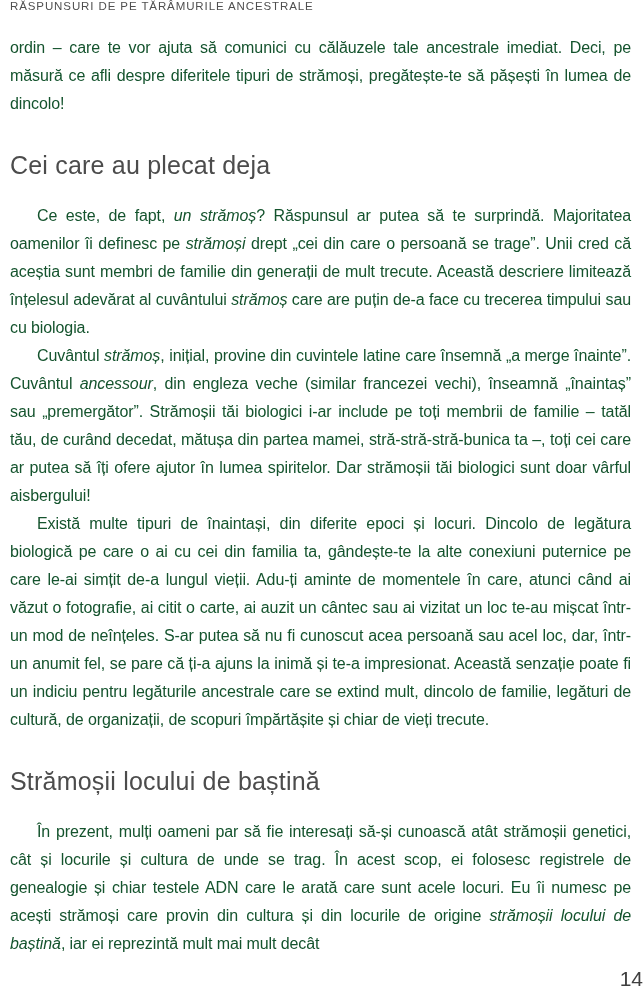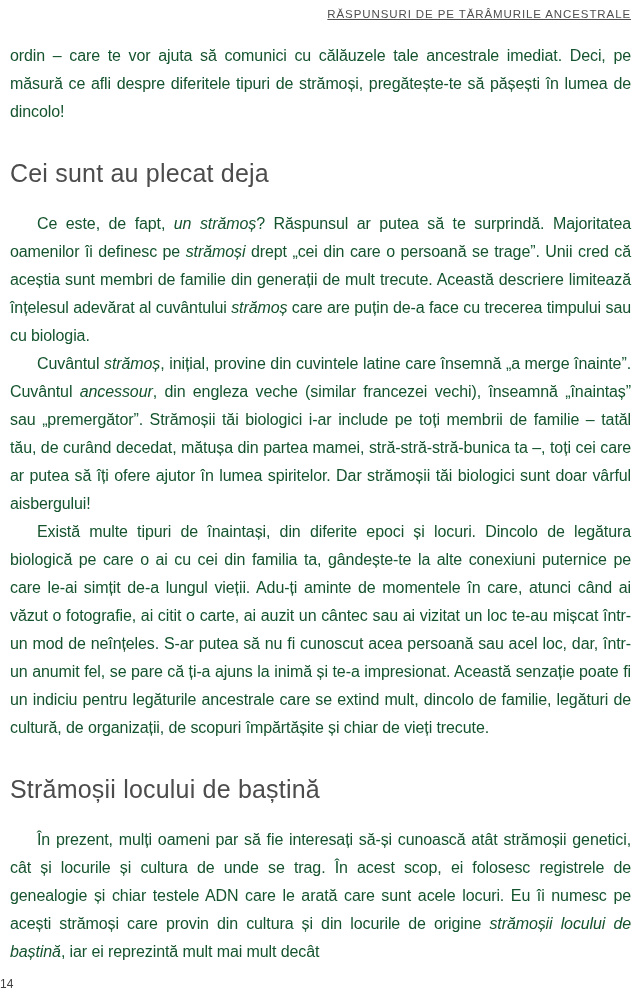--- a/index.html
+++ b/index.html
@@ -13,27 +13,26 @@
     height: 1000px;
     margin: 0 auto;
     background: #ffffff;
     box-sizing: border-box;
     padding: 0 12px 0 10px;
     overflow: hidden;
     font-family: "Liberation Sans", sans-serif;
     color: #474747;
   }
   .running-head {
-    padding-top: 8px;
-    text-align: right;
+    padding-top: 0;
+    text-align: left;
     font-size: 11.5px;
     letter-spacing: 0.9px;
     color: #4f4f4f;
     white-space: nowrap;
-    text-decoration: underline;
   }
   .page-body {
     margin-top: 22px;
   }
   .body-par {
     margin: 0;
     font-size: 16px;
     line-height: 28px;
     letter-spacing: -0.1px;
     text-align: justify;
@@ -51,40 +50,40 @@
     font-weight: normal;
     line-height: 32px;
     letter-spacing: 0.2px;
     color: #4c4c4c;
   }
   .page-number {
     position: absolute;
     left: 0;
     right: 0;
     bottom: 9px;
-    text-align: left;
-    font-size: 12px;
+    text-align: right;
+    font-size: 21px;
     color: #3f3f3f;
   }
 </style>
 </head>
 <body>
 
 <div class="page">
 
   <header>
     <div class="running-head">RĂSPUNSURI DE PE TĂRÂMURILE ANCESTRALE</div>
   </header>
 
   <main class="page-body">
 
     <p class="body-par no-indent"><span>ordin – care te vor ajuta să comunici cu călăuzele tale ancestrale imediat. Deci, pe măsură ce afli despre diferitele tipuri de strămoși, pregătește-te să pășești în lumea de dincolo!</span></p>
 
     <section>
-      <h2 class="section-heading">Cei sunt au plecat deja</h2>
+      <h2 class="section-heading">Cei care au plecat deja</h2>
       <p class="body-par"><span>Ce este, de fapt, </span><i>un strămoș</i><span>? Răspunsul ar putea să te surprindă. Majoritatea oamenilor îi definesc pe </span><i>strămoși</i><span> drept „cei din care o persoană se trage”. Unii cred că aceștia sunt membri de familie din generații de mult trecute. Această descriere limitează înțelesul adevărat al cuvântului </span><i>strămoș</i><span> care are puțin de-a face cu trecerea timpului sau cu biologia.</span></p>
       <p class="body-par"><span>Cuvântul </span><i>strămoș</i><span>, inițial, provine din cuvintele latine care însemnă „a merge înainte”. Cuvântul </span><i>ancessour</i><span>, din engleza veche (similar francezei vechi), înseamnă „înaintaș” sau „premergător”. Strămoșii tăi biologici i-ar include pe toți membrii de familie – tatăl tău, de curând decedat, mătușa din partea mamei, stră-stră-stră-bunica ta –, toți cei care ar putea să îți ofere ajutor în lumea spiritelor. Dar strămoșii tăi biologici sunt doar vârful aisbergului!</span></p>
       <p class="body-par"><span>Există multe tipuri de înaintași, din diferite epoci și locuri. Dincolo de legătura biologică pe care o ai cu cei din familia ta, gândește-te la alte conexiuni puternice pe care le-ai simțit de-a lungul vieții. Adu-ți aminte de momentele în care, atunci când ai văzut o fotografie, ai citit o carte, ai auzit un cântec sau ai vizitat un loc te-au mișcat într-un mod de neînțeles. S-ar putea să nu fi cunoscut acea persoană sau acel loc, dar, într-un anumit fel, se pare că ți-a ajuns la inimă și te-a impresionat. Această senzație poate fi un indiciu pentru legăturile ancestrale care se extind mult, dincolo de familie, legături de cultură, de organizații, de scopuri împărtășite și chiar de vieți trecute.</span></p>
     </section>
 
     <section>
       <h2 class="section-heading">Strămoșii locului de baștină</h2>
       <p class="body-par"><span>În prezent, mulți oameni par să fie interesați să-și cunoască atât strămoșii genetici, cât și locurile și cultura de unde se trag. În acest scop, ei folosesc registrele de genealogie și chiar testele ADN care le arată care sunt acele locuri. Eu îi numesc pe acești strămoși care provin din cultura și din locurile de origine </span><i>strămoșii locului de baștină</i><span>, iar ei reprezintă mult mai mult decât</span></p>
     </section>
 

